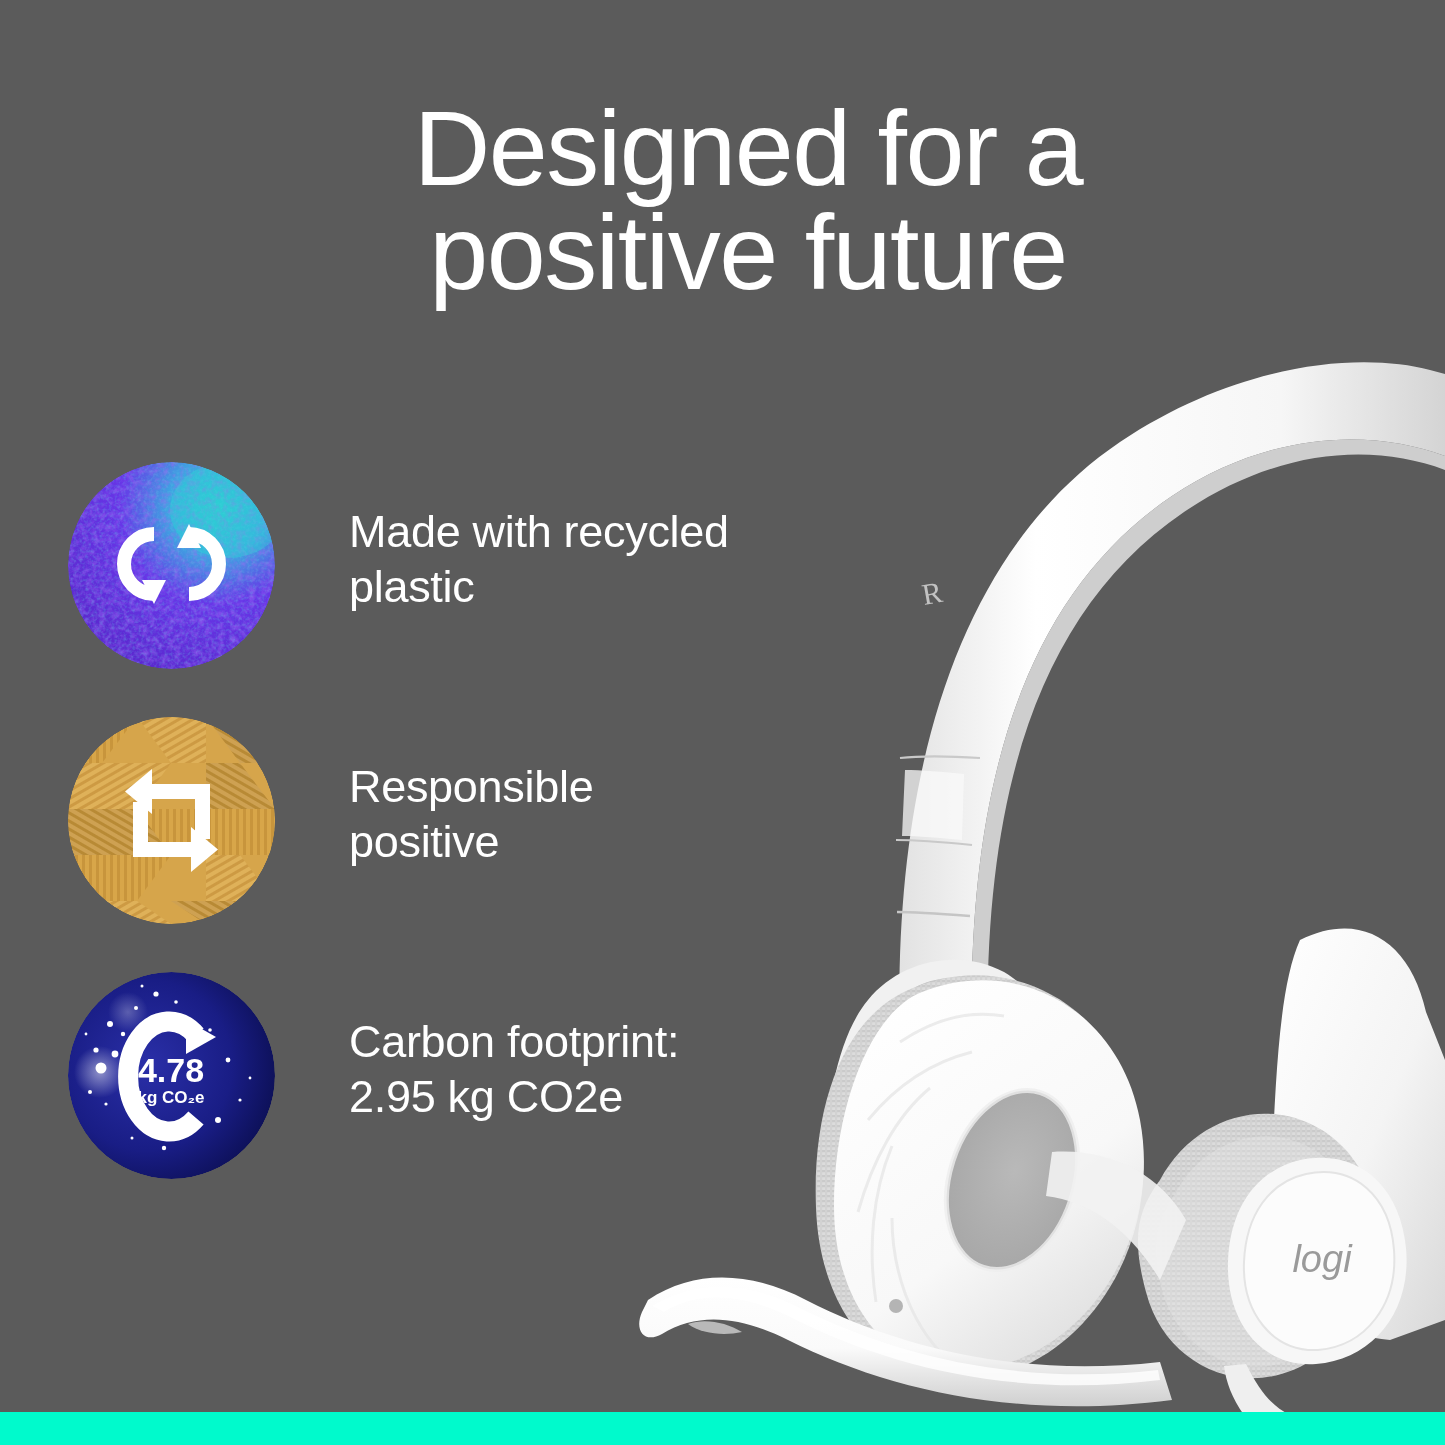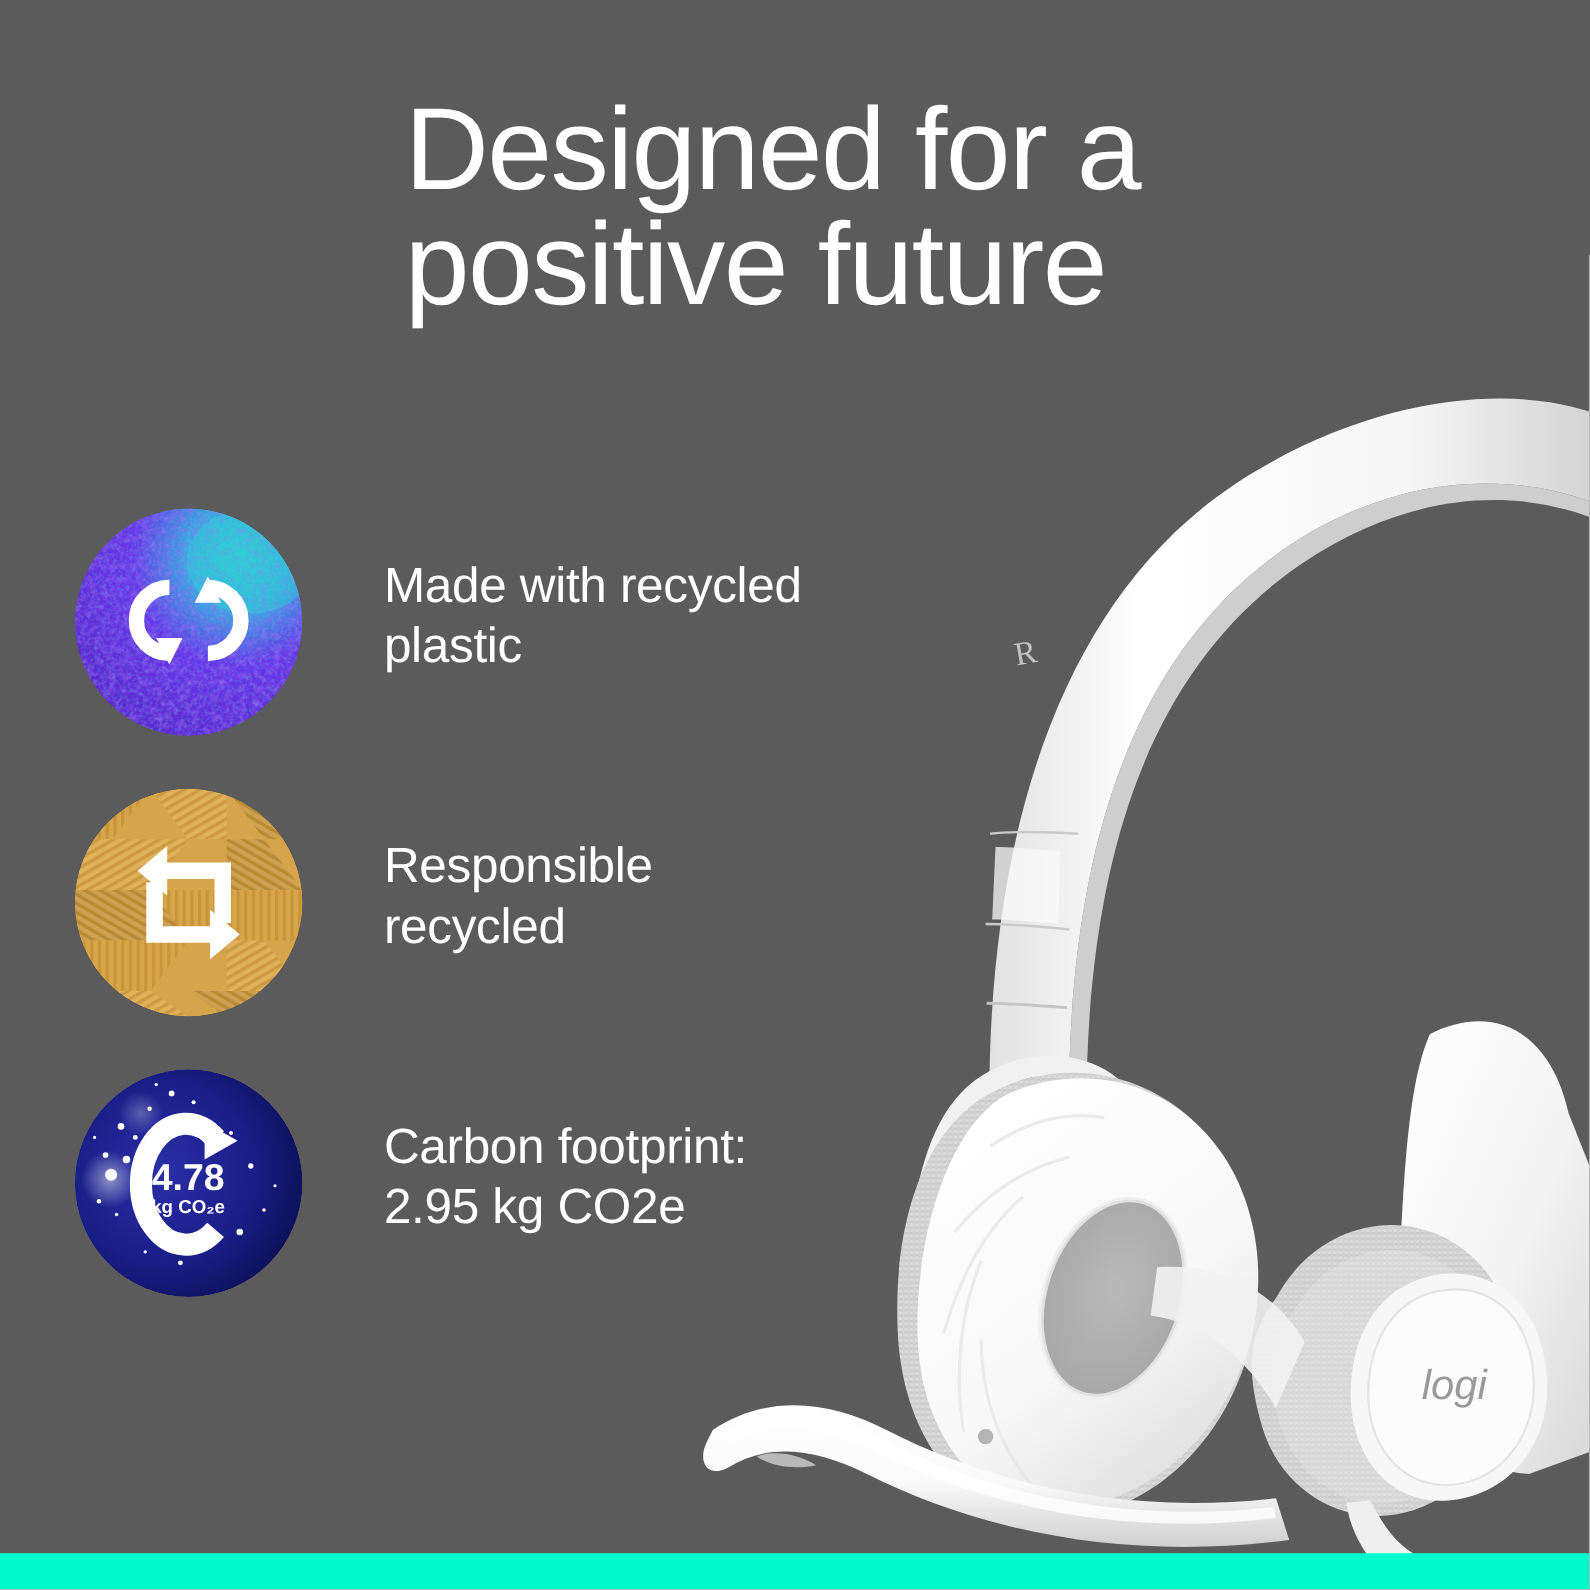--- a/index.html
+++ b/index.html
@@ -8,28 +8,29 @@
   #stage{
     position:relative;
     width:1445px;height:1445px;
     background:#5b5b5b;
     overflow:hidden;
   }
 
   
   #headline{
     position:absolute;
-    left:368px;top:84px;
+    left:368px;top:96px;
     width:760px;
     color:#ffffff;
     font-size:106px;
     line-height:104px;
     font-weight:400;
     letter-spacing:-1.5px;
     white-space:pre-line;
+    text-align:center;
   }
 
   
   #features{
     position:absolute;
     left:68px;top:462px;
     width:760px;
   }
   .feature{
     position:relative;
@@ -165,21 +166,21 @@
 
           <g fill="#ffffff">
             <path d="M 78 67 L 142 67 L 142 122 L 127 122 L 127 82 L 78 82 Z"></path>
             <polygon points="84,52 84,97 57,74.5"></polygon>
             <path d="M 129 140 L 65 140 L 65 85 L 80 85 L 80 125 L 129 125 Z"></path>
             <polygon points="123,155 123,110 150,132.5"></polygon>
           </g>
         </svg>
       </div>
       <div class="feature-label">Responsible
-recycled</div>
+positive</div>
     </div>
 
     <div class="feature">
       <div class="badge">
         <svg viewBox="0 0 207 207" xmlns="http://www.w3.org/2000/svg">
           <defs>
             <radialGradient id="g3" cx="38%" cy="45%" r="75%">
               <stop offset="0%" stop-color="#2a2fa8"></stop>
               <stop offset="55%" stop-color="#191d85"></stop>
               <stop offset="100%" stop-color="#070a42"></stop>

